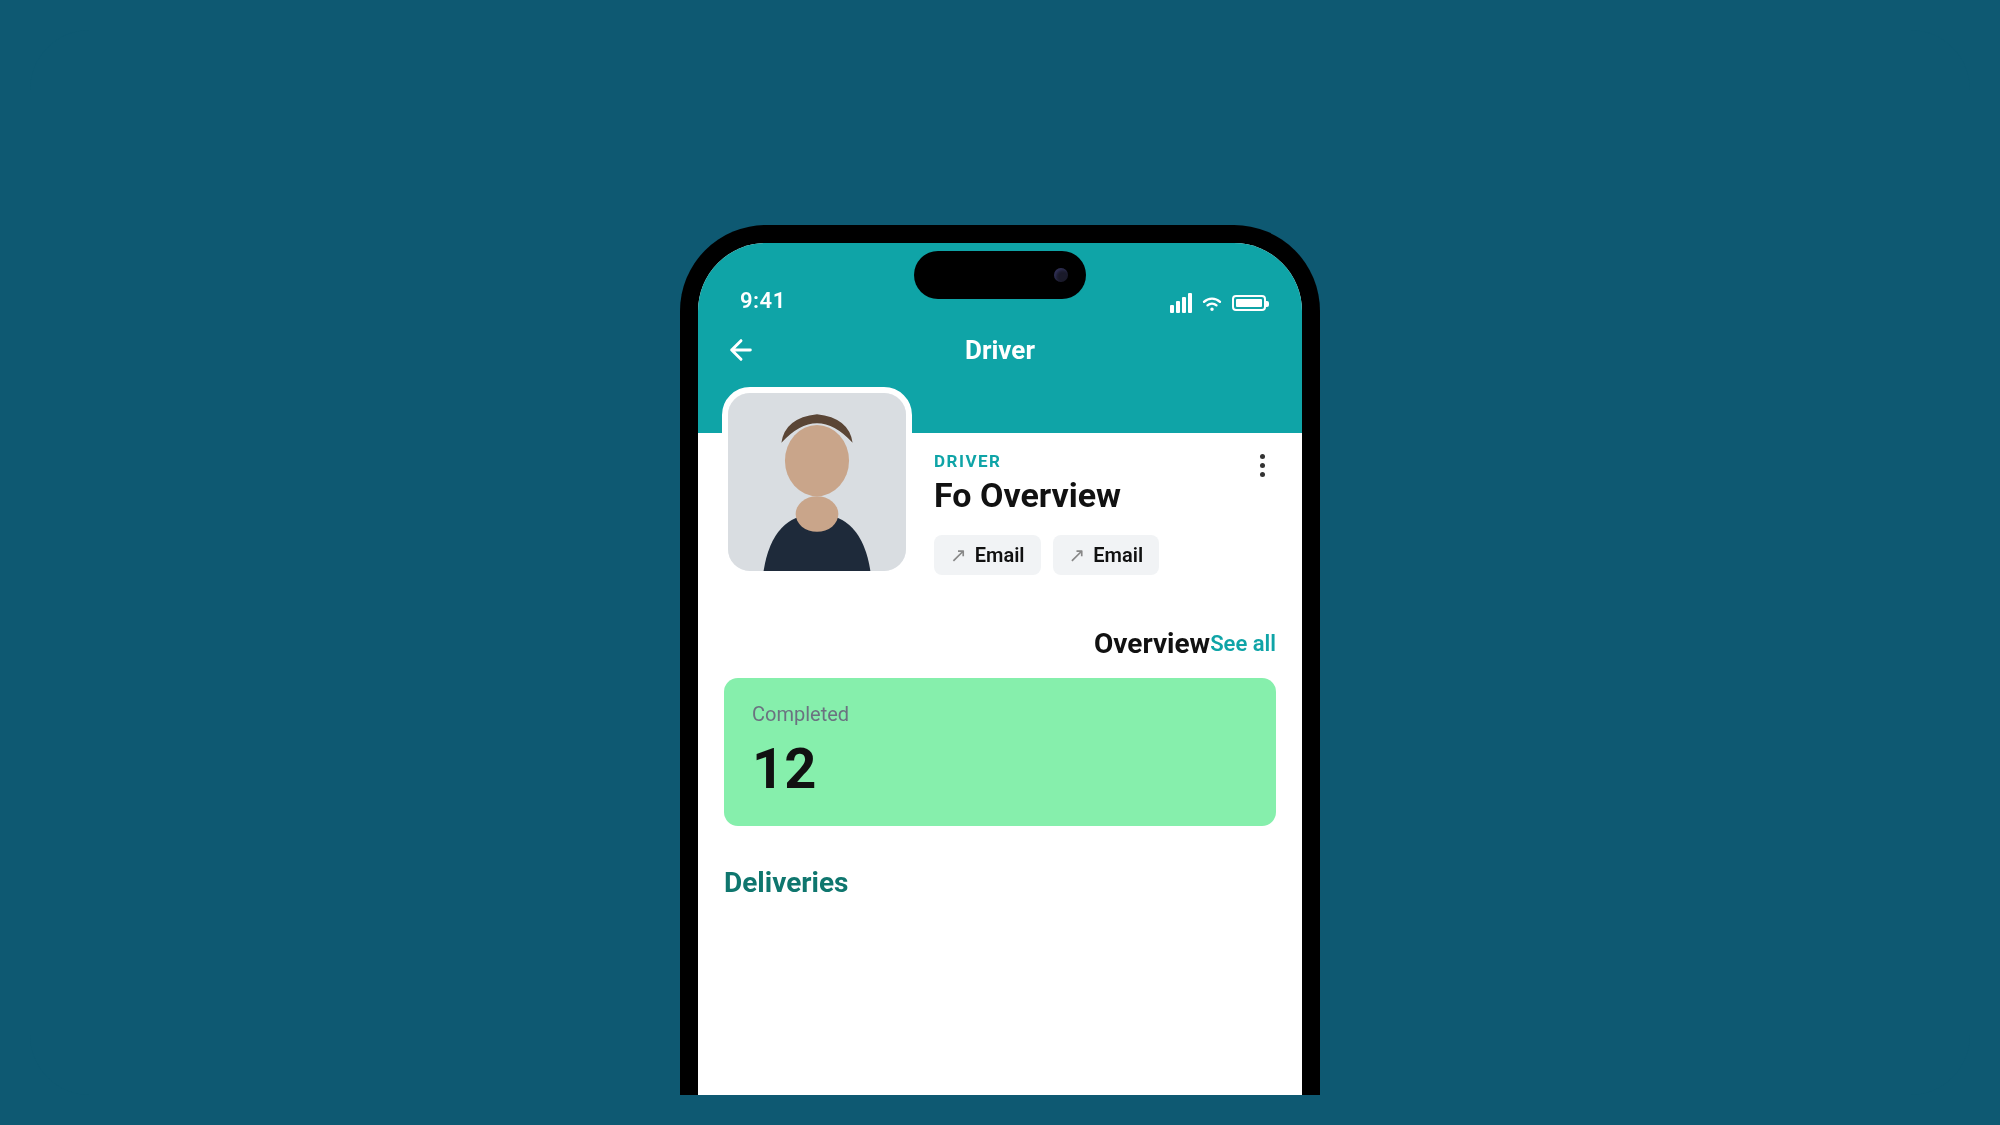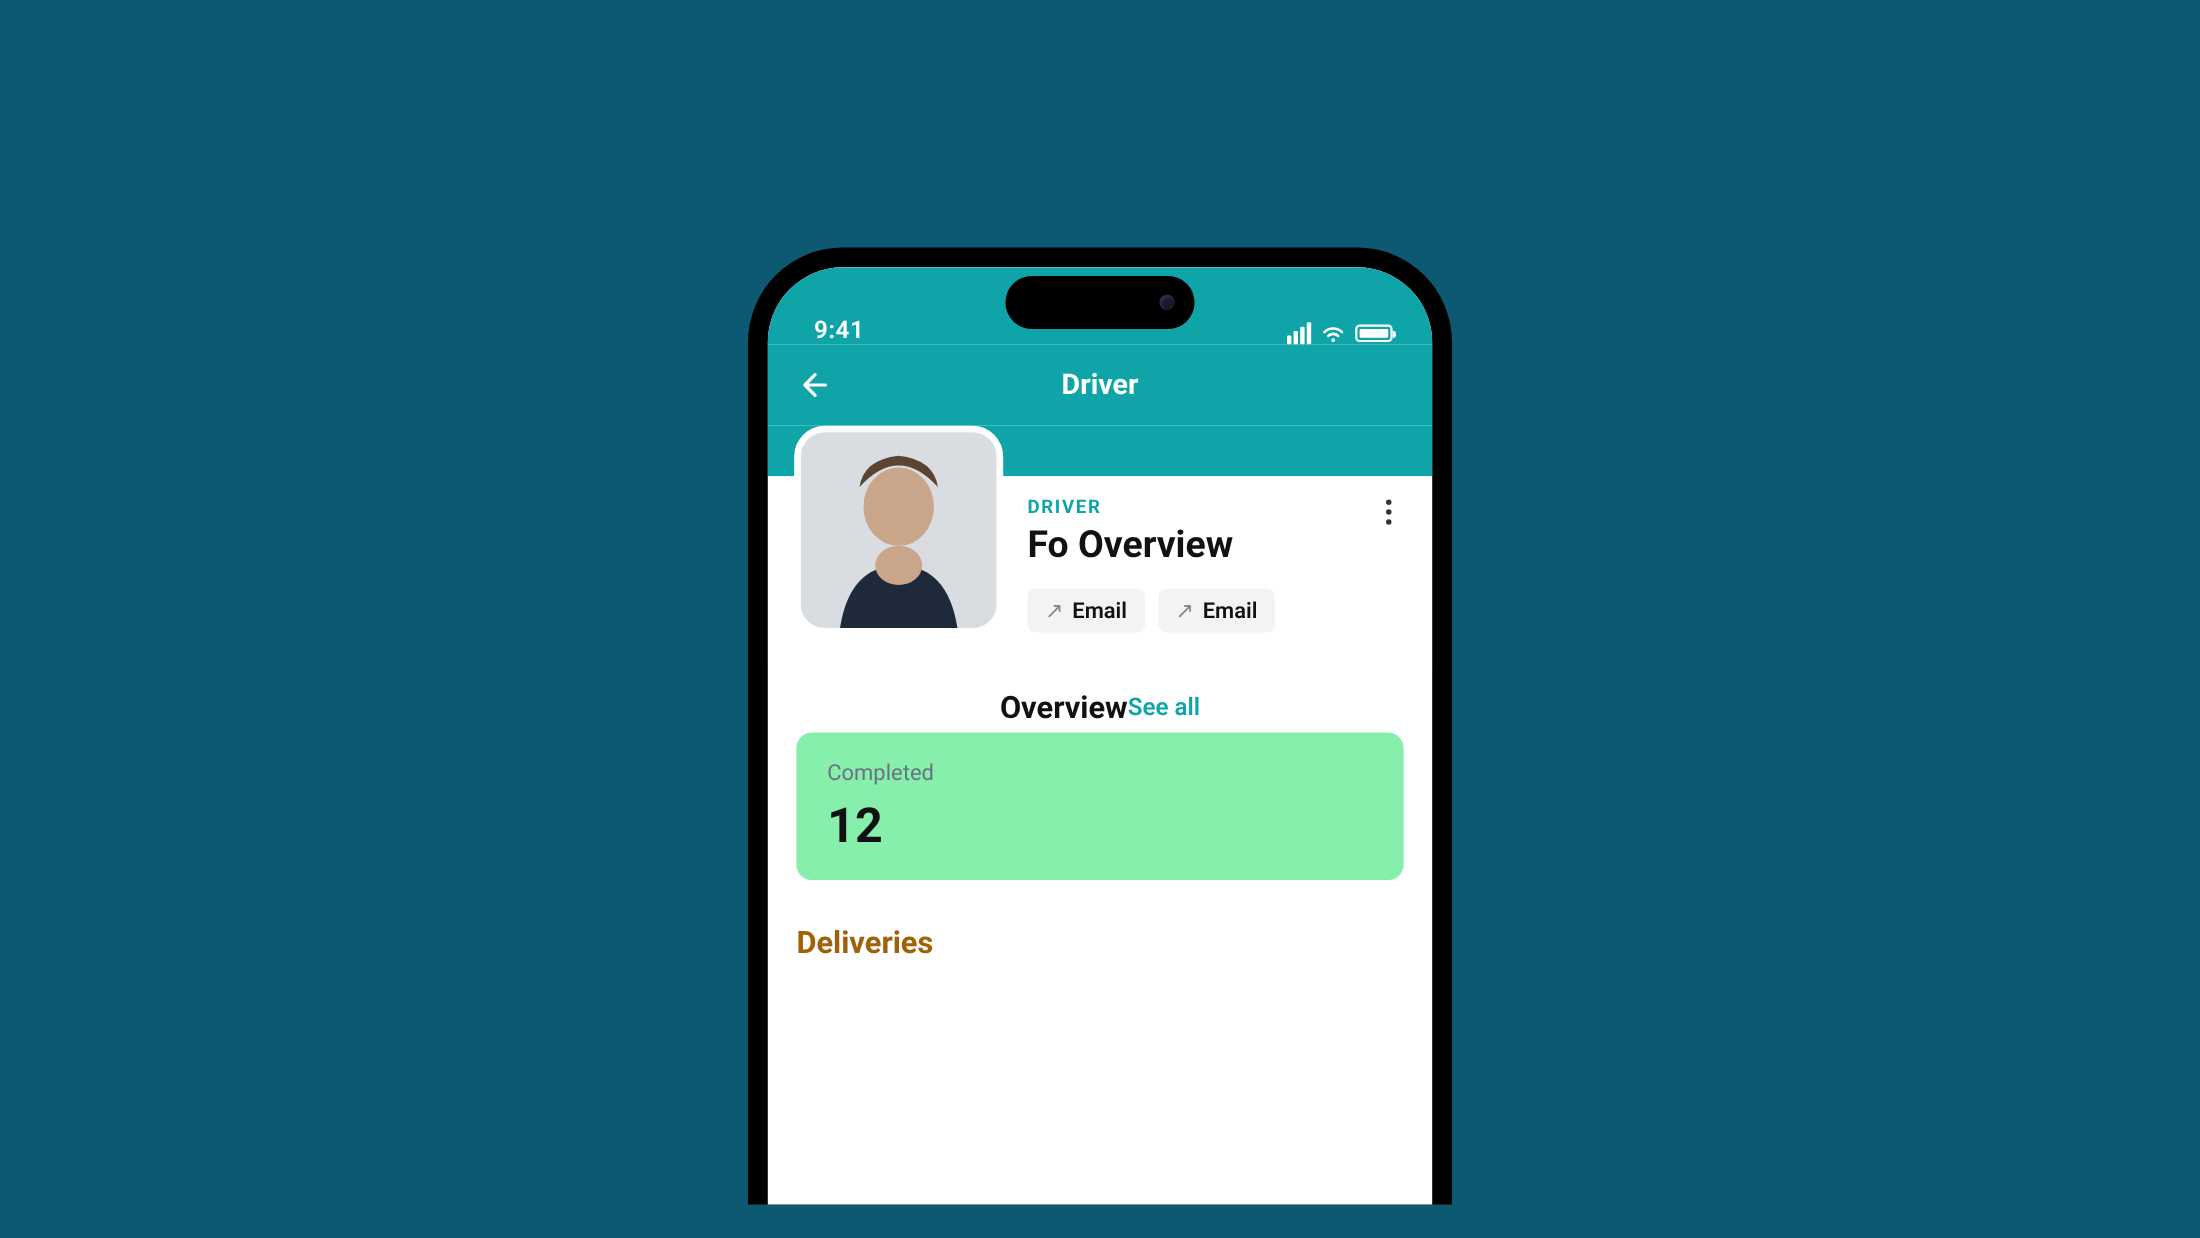--- a/index.html
+++ b/index.html
@@ -218,22 +218,22 @@
     height: 5px;
     background: #333;
     border-radius: 50%;
   }
   .section {
     padding: 22px 26px 0 26px;
   }
   .section-header {
     display: flex;
     align-items: center;
-    justify-content: center;
-    margin-bottom: 6px;
+    justify-content: flex-end;
+    margin-bottom: 18px;
   }
   .section-title {
     font-size: 28px;
     font-weight: 700;
     color: #111;
   }
   .see-all {
     color: #0fa4a7;
     font-size: 22px;
     font-weight: 600;
@@ -247,31 +247,31 @@
     background: #86efac;
     border-radius: 14px;
     padding: 24px 28px;
   }
   .stat-label {
     color: #6b7280;
     font-size: 20px;
   }
   .stat-value {
     color: #111;
-    font-size: 44px;
+    font-size: 56px;
     font-weight: 700;
     margin-top: 10px;
   }
   .deliveries {
     padding: 40px 26px 0 26px;
   }
   .deliveries-title {
     font-size: 28px;
     font-weight: 700;
-    color: #a16207;
+    color: #0f766e;
   }
 </style>
 </head>
 <body>
 
 <div class="stage">
   <div class="phone">
     <div class="notch">
       <div class="camera"></div>
     </div>

